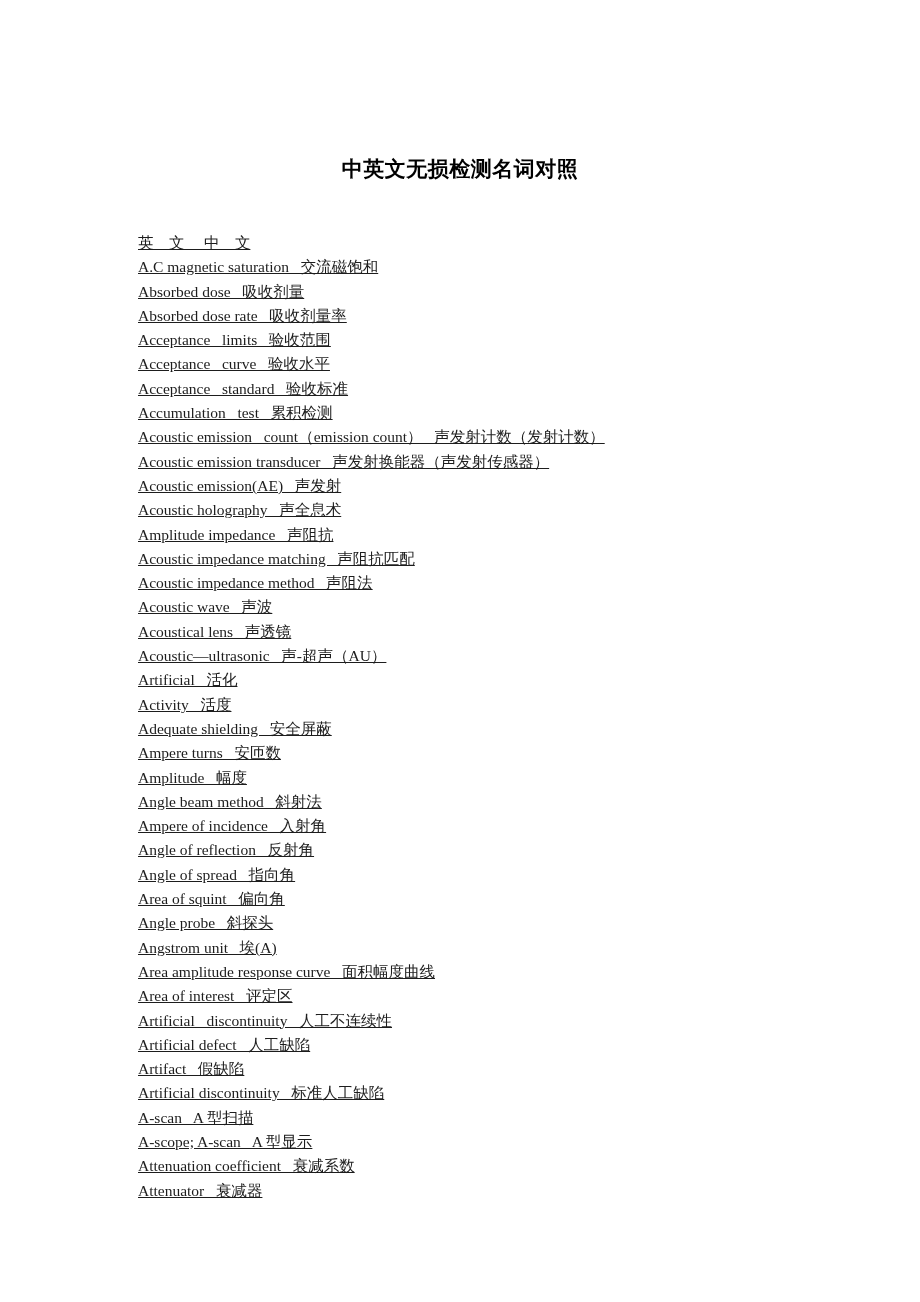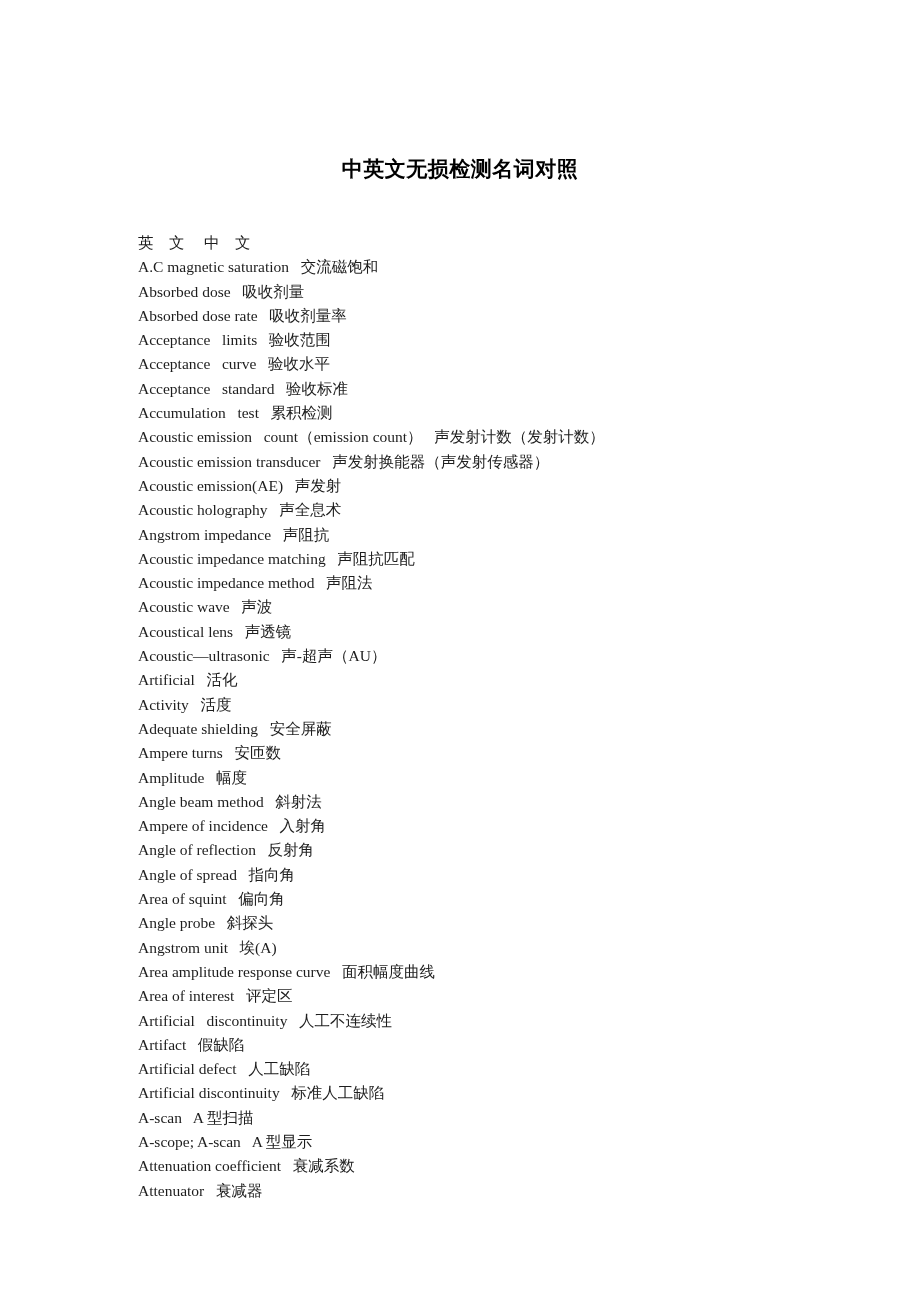--- a/index.html
+++ b/index.html
@@ -42,20 +42,21 @@
     top: 208px;
     left: 138px;
     width: 740px;
   }
   .gloss-line {
     font-size: 15.5px;
     line-height: 24.3px;
     white-space: pre;
     color: #1d1d1d;
     font-family: "Liberation Serif", "DejaVu Serif", serif;
+    text-decoration: underline;
   }
   .gloss-line.header {
     letter-spacing: 0px;
   }
 </style>
 </head>
 <body>
 
 <div class="page">
 
@@ -68,43 +69,43 @@
         <div class="gloss-line">Absorbed dose   吸收剂量</div>
         <div class="gloss-line">Absorbed dose rate   吸收剂量率</div>
         <div class="gloss-line">Acceptance   limits   验收范围</div>
         <div class="gloss-line">Acceptance   curve   验收水平</div>
         <div class="gloss-line">Acceptance   standard   验收标准</div>
         <div class="gloss-line">Accumulation   test   累积检测</div>
         <div class="gloss-line">Acoustic emission   count（emission count）   声发射计数（发射计数）</div>
         <div class="gloss-line">Acoustic emission transducer   声发射换能器（声发射传感器）</div>
         <div class="gloss-line">Acoustic emission(AE)   声发射</div>
         <div class="gloss-line">Acoustic holography   声全息术</div>
-        <div class="gloss-line">Angstrom impedance   声阻抗</div>
+        <div class="gloss-line">Amplitude impedance   声阻抗</div>
         <div class="gloss-line">Acoustic impedance matching   声阻抗匹配</div>
         <div class="gloss-line">Acoustic impedance method   声阻法</div>
         <div class="gloss-line">Acoustic wave   声波</div>
         <div class="gloss-line">Acoustical lens   声透镜</div>
         <div class="gloss-line">Acoustic—ultrasonic   声-超声（AU）</div>
         <div class="gloss-line">Artificial   活化</div>
         <div class="gloss-line">Activity   活度</div>
         <div class="gloss-line">Adequate shielding   安全屏蔽</div>
         <div class="gloss-line">Ampere turns   安匝数</div>
         <div class="gloss-line">Amplitude   幅度</div>
         <div class="gloss-line">Angle beam method   斜射法</div>
         <div class="gloss-line">Ampere of incidence   入射角</div>
         <div class="gloss-line">Angle of reflection   反射角</div>
         <div class="gloss-line">Angle of spread   指向角</div>
         <div class="gloss-line">Area of squint   偏向角</div>
         <div class="gloss-line">Angle probe   斜探头</div>
         <div class="gloss-line">Angstrom unit   埃(A)</div>
         <div class="gloss-line">Area amplitude response curve   面积幅度曲线</div>
         <div class="gloss-line">Area of interest   评定区</div>
         <div class="gloss-line">Artificial   discontinuity   人工不连续性</div>
+        <div class="gloss-line">Artificial defect   人工缺陷</div>
         <div class="gloss-line">Artifact   假缺陷</div>
-        <div class="gloss-line">Artificial defect   人工缺陷</div>
         <div class="gloss-line">Artificial discontinuity   标准人工缺陷</div>
         <div class="gloss-line">A-scan   A 型扫描</div>
         <div class="gloss-line">A-scope; A-scan   A 型显示</div>
         <div class="gloss-line">Attenuation coefficient   衰减系数</div>
         <div class="gloss-line">Attenuator   衰减器</div>
       </div>
   </div>
 
 </div>
 

